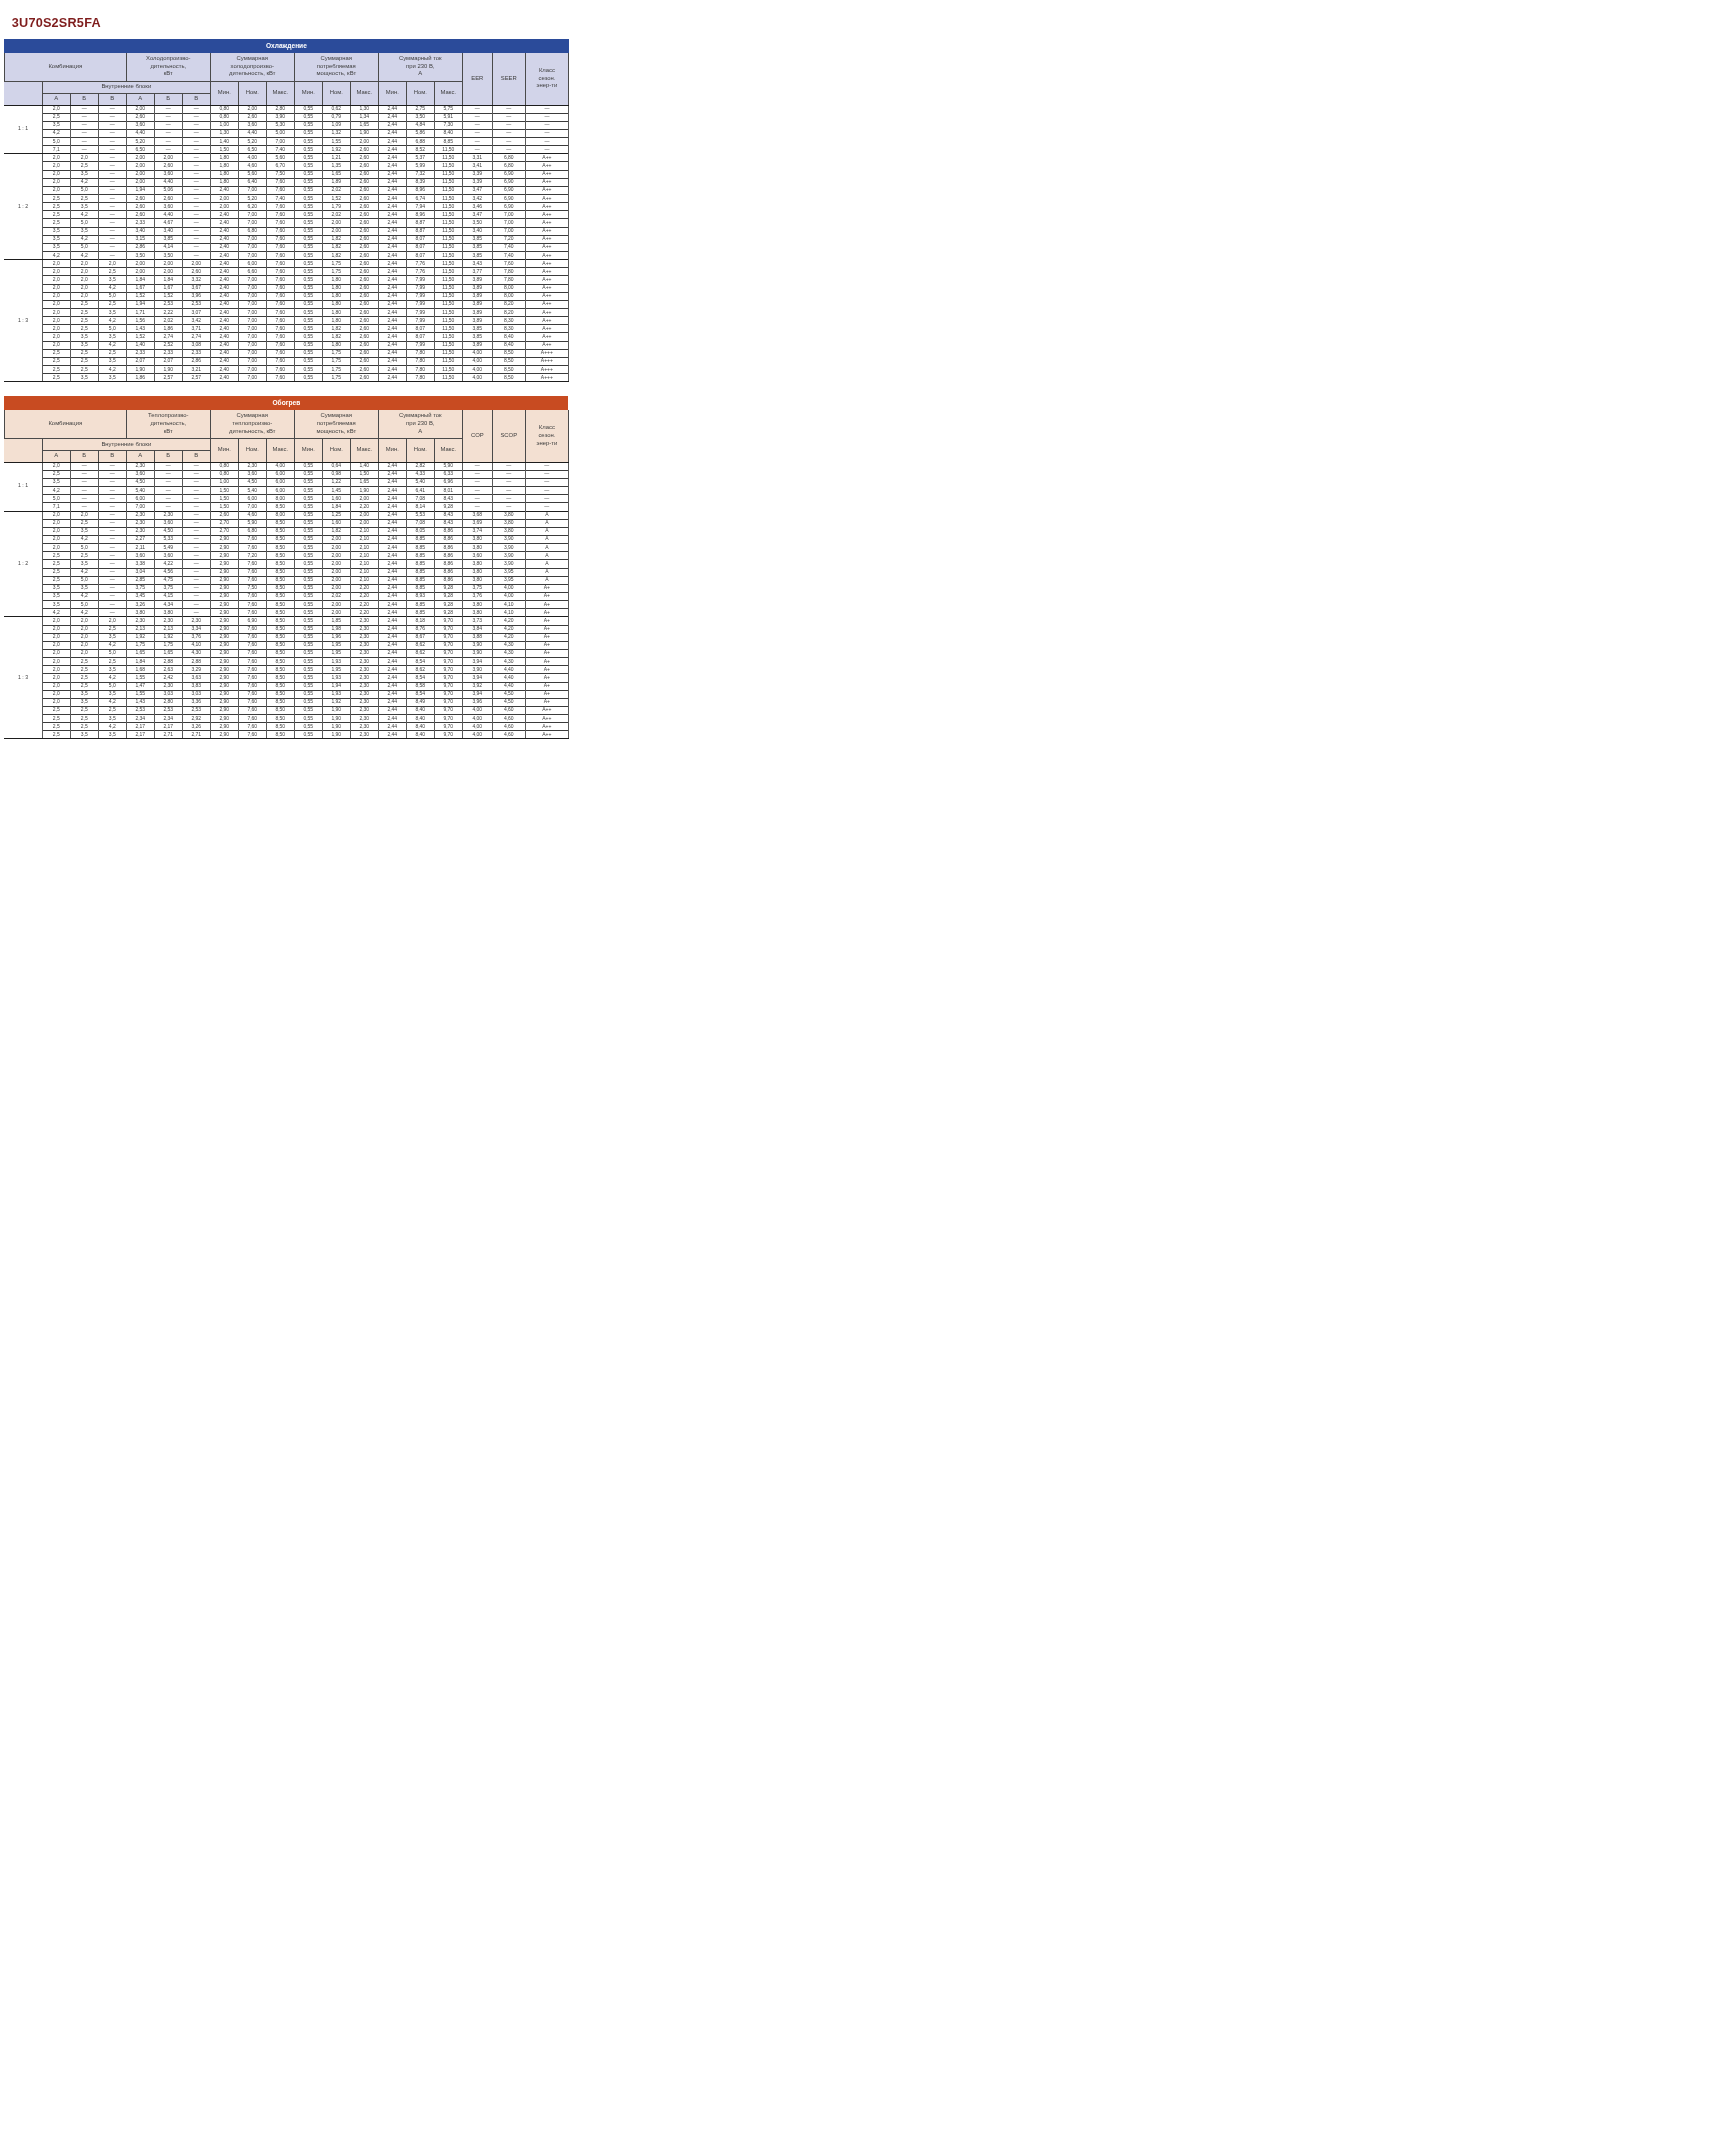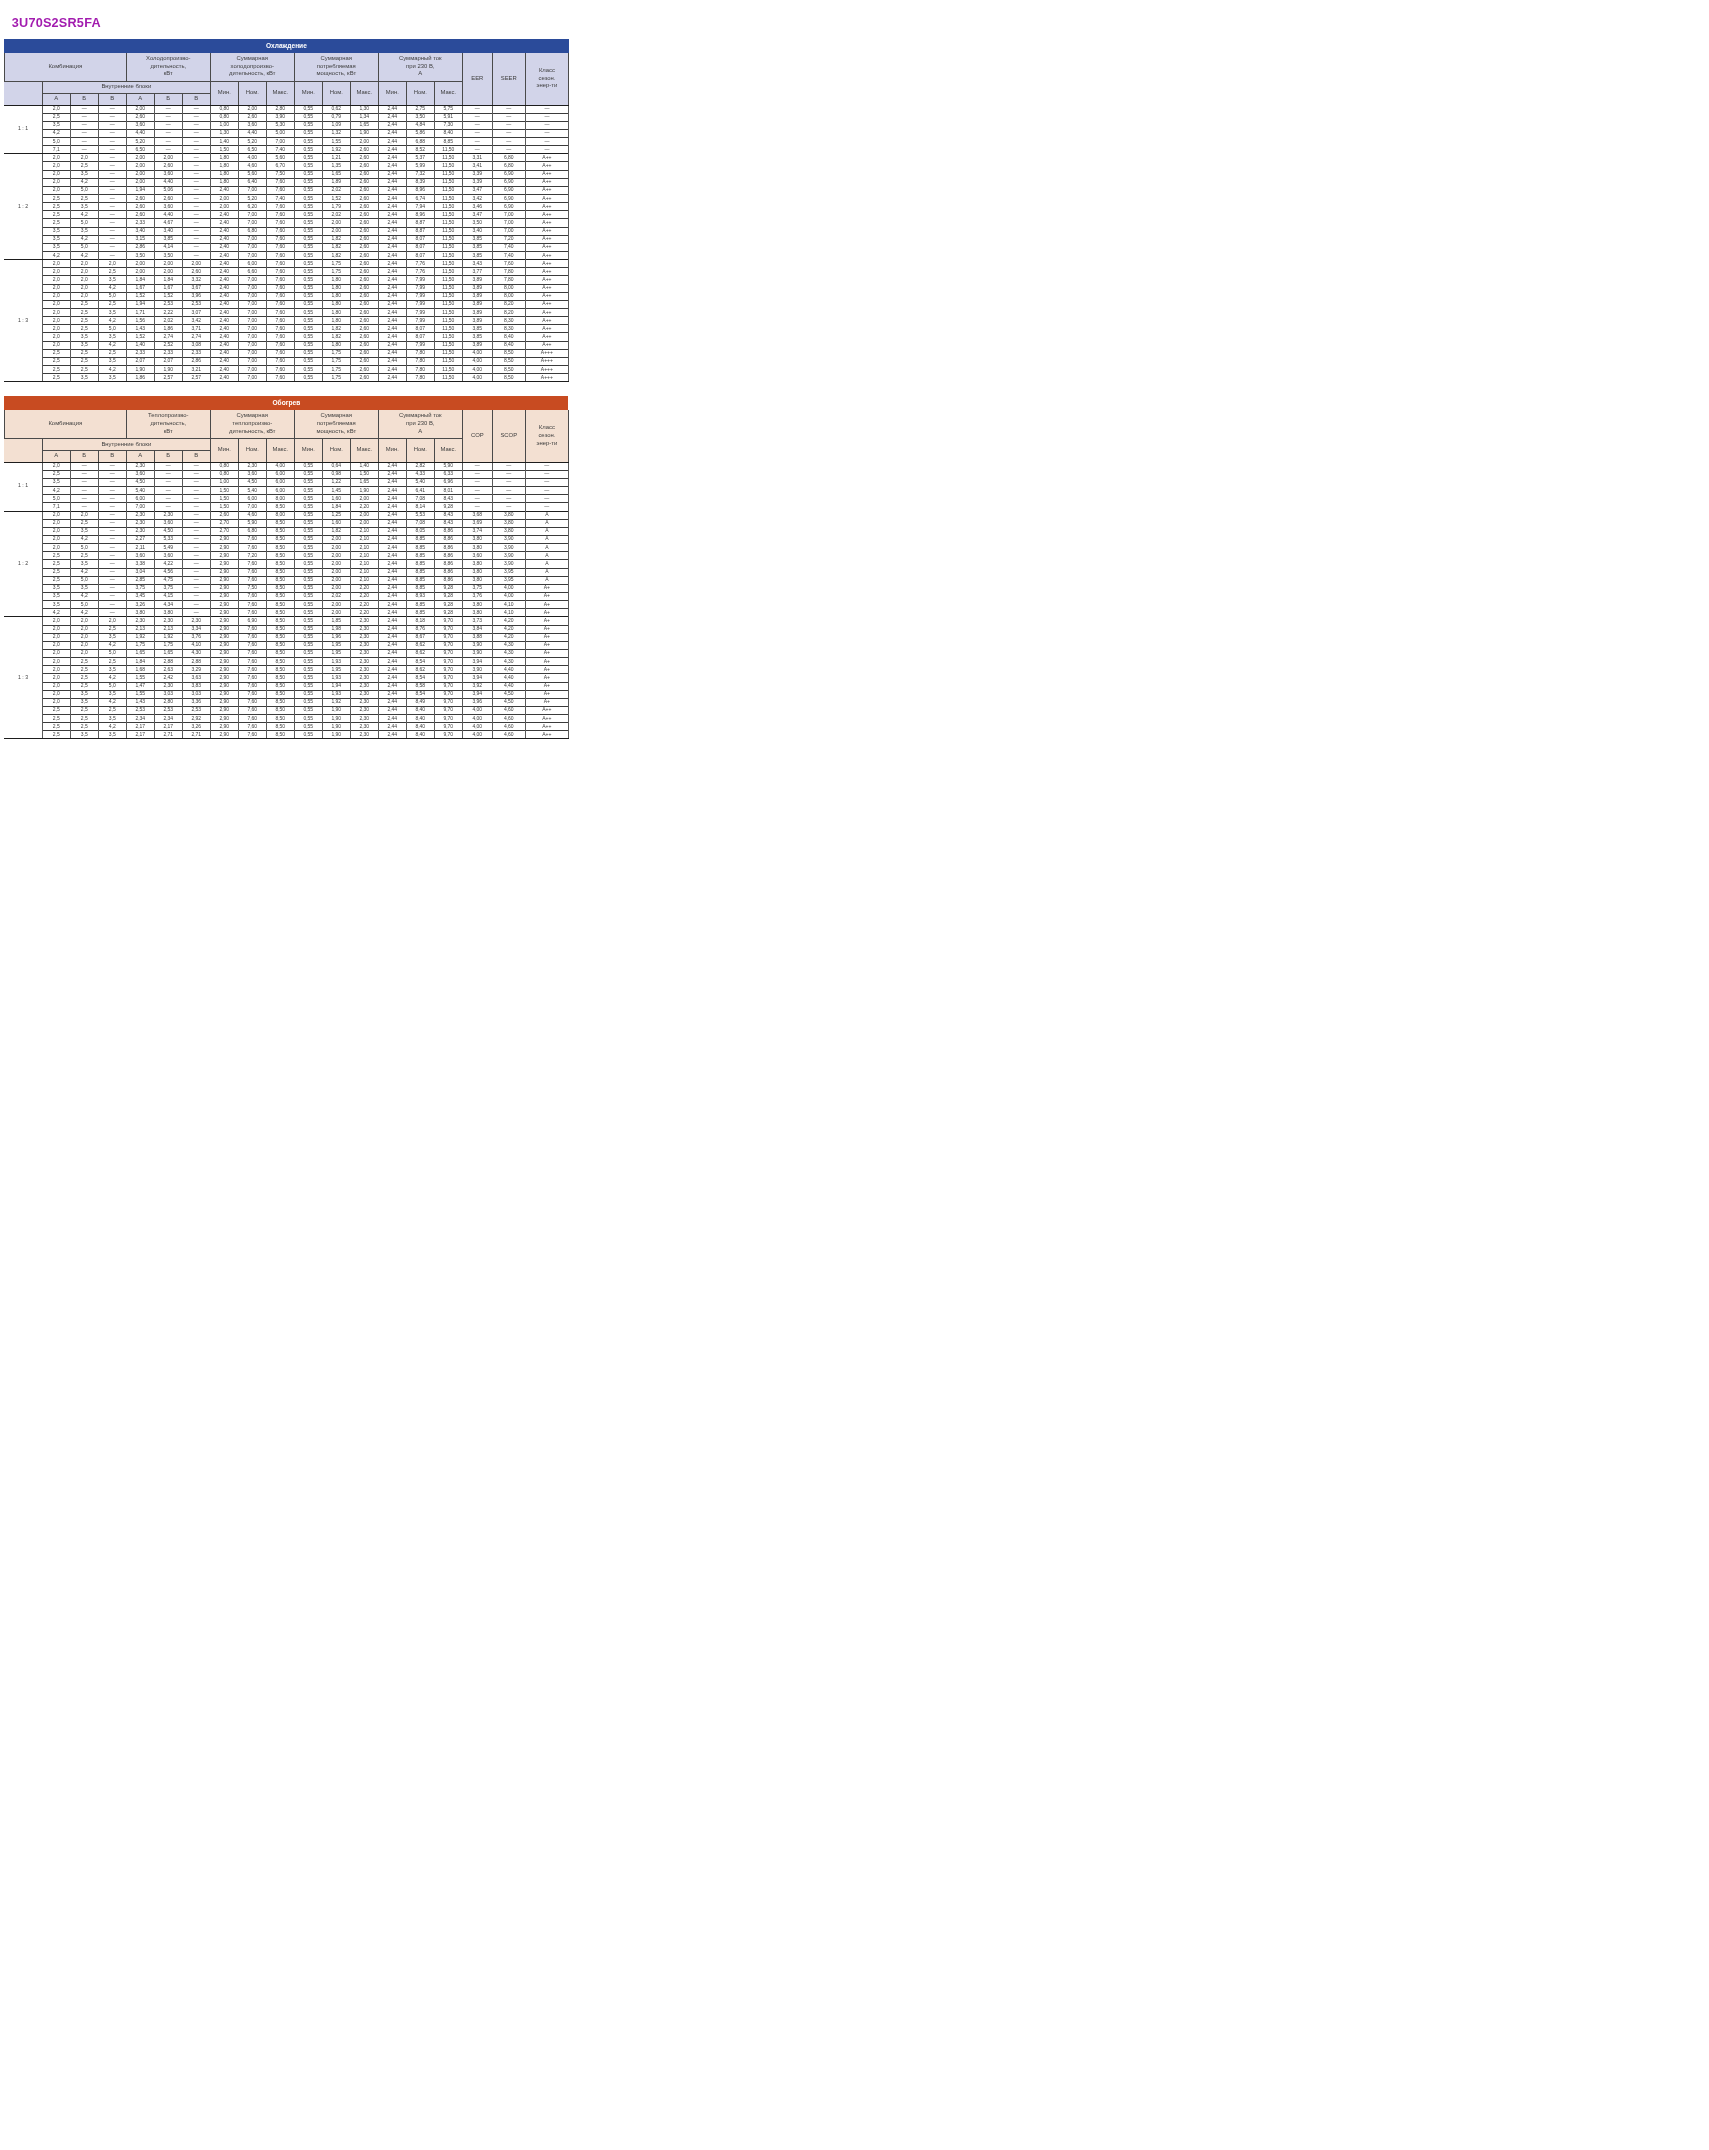--- a/index.html
+++ b/index.html
@@ -26,21 +26,21 @@
            padding:0.5px 0 0.9px 0; border-left:0.5px solid #5a5a5a; border-right:0.5px solid #5a5a5a;
            border-top:0.9px solid #3b3b3b;}
   tbody tr.section-start td{border-top:1.4px solid #1d1d1d;}
   tbody td.ratio{border-left:none; font-size:5.2px; border-bottom:1.4px solid #1d1d1d; background:#fff;}
   tbody tr:last-child td{border-bottom:1.4px solid #1d1d1d;}
 </style>
 </head>
 <body style="color: rgb(62, 62, 62);">
 
 <div class="page">
-  <div class="page-title" style="color: #a21caf; margin-top: 11px;">3U70S2SR5FA</div>
+  <div class="page-title" style="color: #7f1d1d; margin-top: 11px;">3U70S2SR5FA</div>
 
   <table class="ctable" style="--accent: #2B4B9A; --hbg: #D2D4E9;">
     <colgroup>
       <col style="width:38px">
       <col style="width:28px">
         <col style="width:28px">
         <col style="width:28px">
       <col style="width:28px">
         <col style="width:28px">
         <col style="width:28px">

